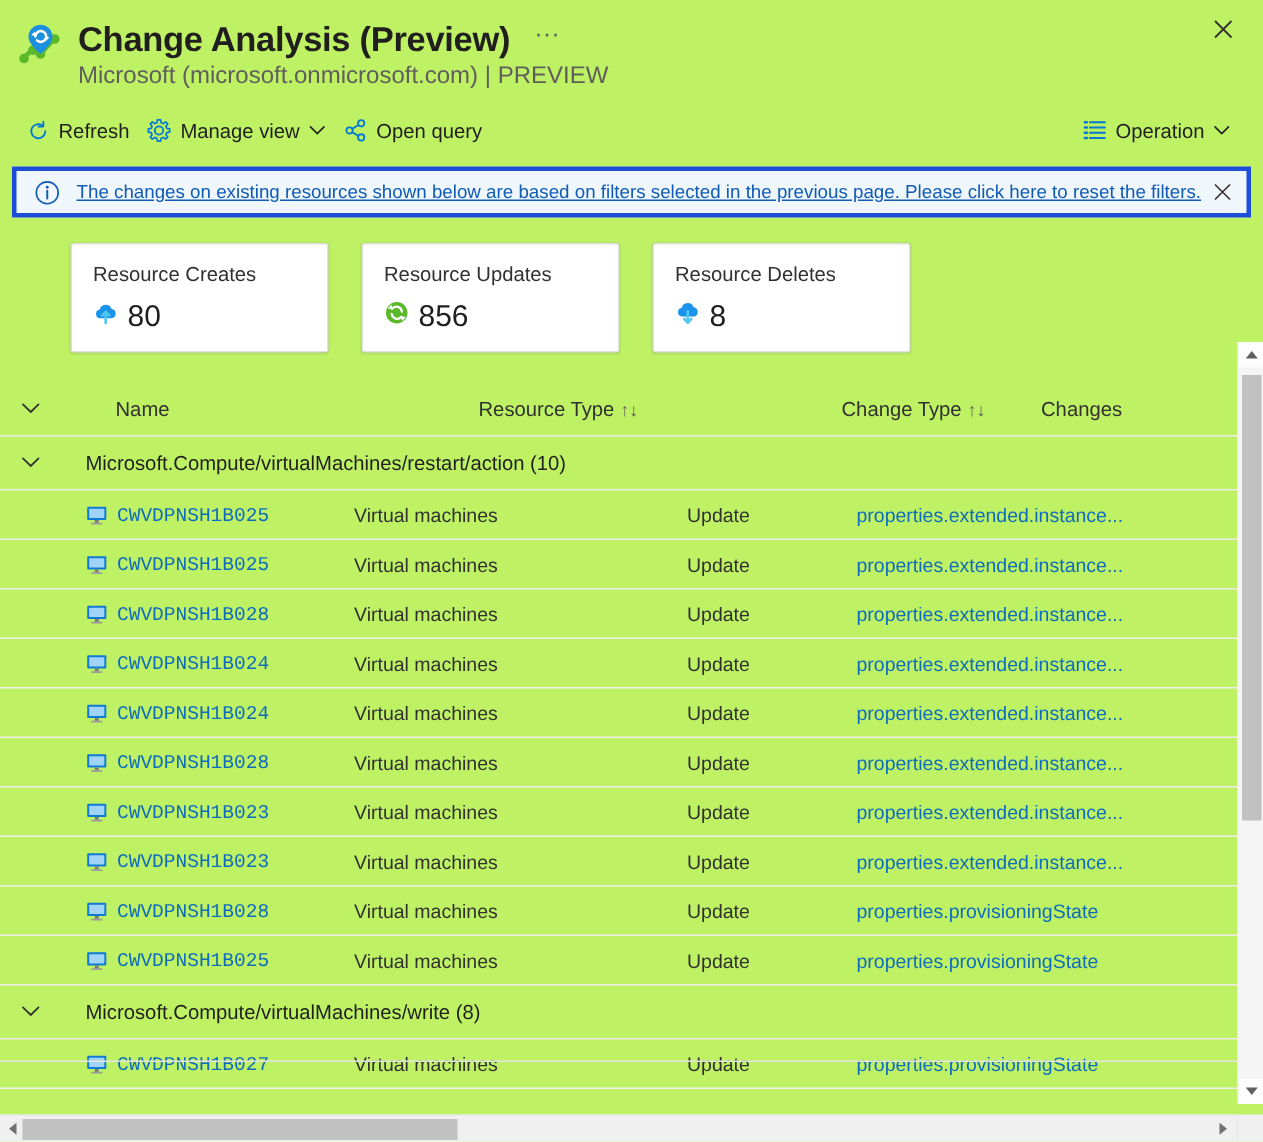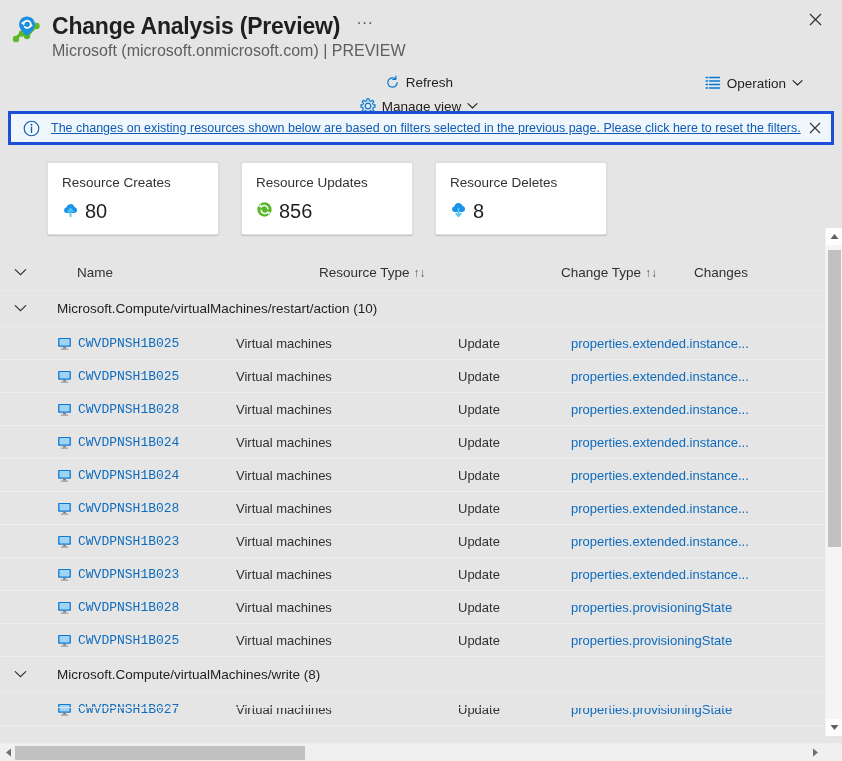--- a/index.html
+++ b/index.html
@@ -4,21 +4,21 @@
 <style>
   * { box-sizing: border-box; }
   html, body {
     margin: 0; padding: 0;
     width: 842px; height: 761px;
     background: #ffffff;
     font-family: "Liberation Sans", sans-serif;
     color: #323130;
     overflow: hidden;
   }
-  .page { position: relative; width: 842px; height: 761px; background:#e5e5e5; }
+  .page { position: relative; width: 842px; height: 761px; background:#bef264; }
 
   
   .header { position: relative; padding: 8px 0 0 0; }
   .title-row { display: flex; align-items: flex-start; padding: 4px 0 0 12px; }
   .app-logo { width: 32px; height: 32px; flex: 0 0 32px; margin-top: 2px; }
   .title-block { margin-left: 8px; }
   .page-title {
     font-size: 23px; font-weight: 600; color: #201f1e;
     line-height: 28px; letter-spacing: -0.2px;
   }
@@ -32,30 +32,29 @@
     position: absolute; top: 6px; right: 14px;
     width: 26px; height: 26px; display: flex; align-items: center; justify-content: center;
     color: #323130; cursor: pointer;
   }
 
   
   .commandbar {
     display: flex; align-items: center;
     height: 32px; margin-top: 12px; padding: 0 14px 0 14px;
     position: relative;
-    flex-direction: column;
   }
   .cmd {
     display: flex; align-items: center; gap: 6px;
     font-size: 13.5px; color: #201f1e; padding: 4px 8px 4px 4px;
     cursor: pointer; white-space: nowrap;
   }
   .cmd .ic { display: flex; align-items: center; color: #0078d4; }
   .cmd .chev { color: #201f1e; display:flex; align-items:center; }
-  .cmd-right { position: absolute; right: 31px; display: flex; align-items: flex-start; }
+  .cmd-right { position: absolute; right: 14px; display: flex; align-items: flex-start; }
 
   
   .banner-wrap { padding: 8px 8px 0 8px; }
   .banner {
     position: relative;
     border: 3px solid #1d4ed8;
     background: #eff6fc;
     height: 34px;
     display: flex; align-items: center;
     padding: 0 10px 0 12px;

